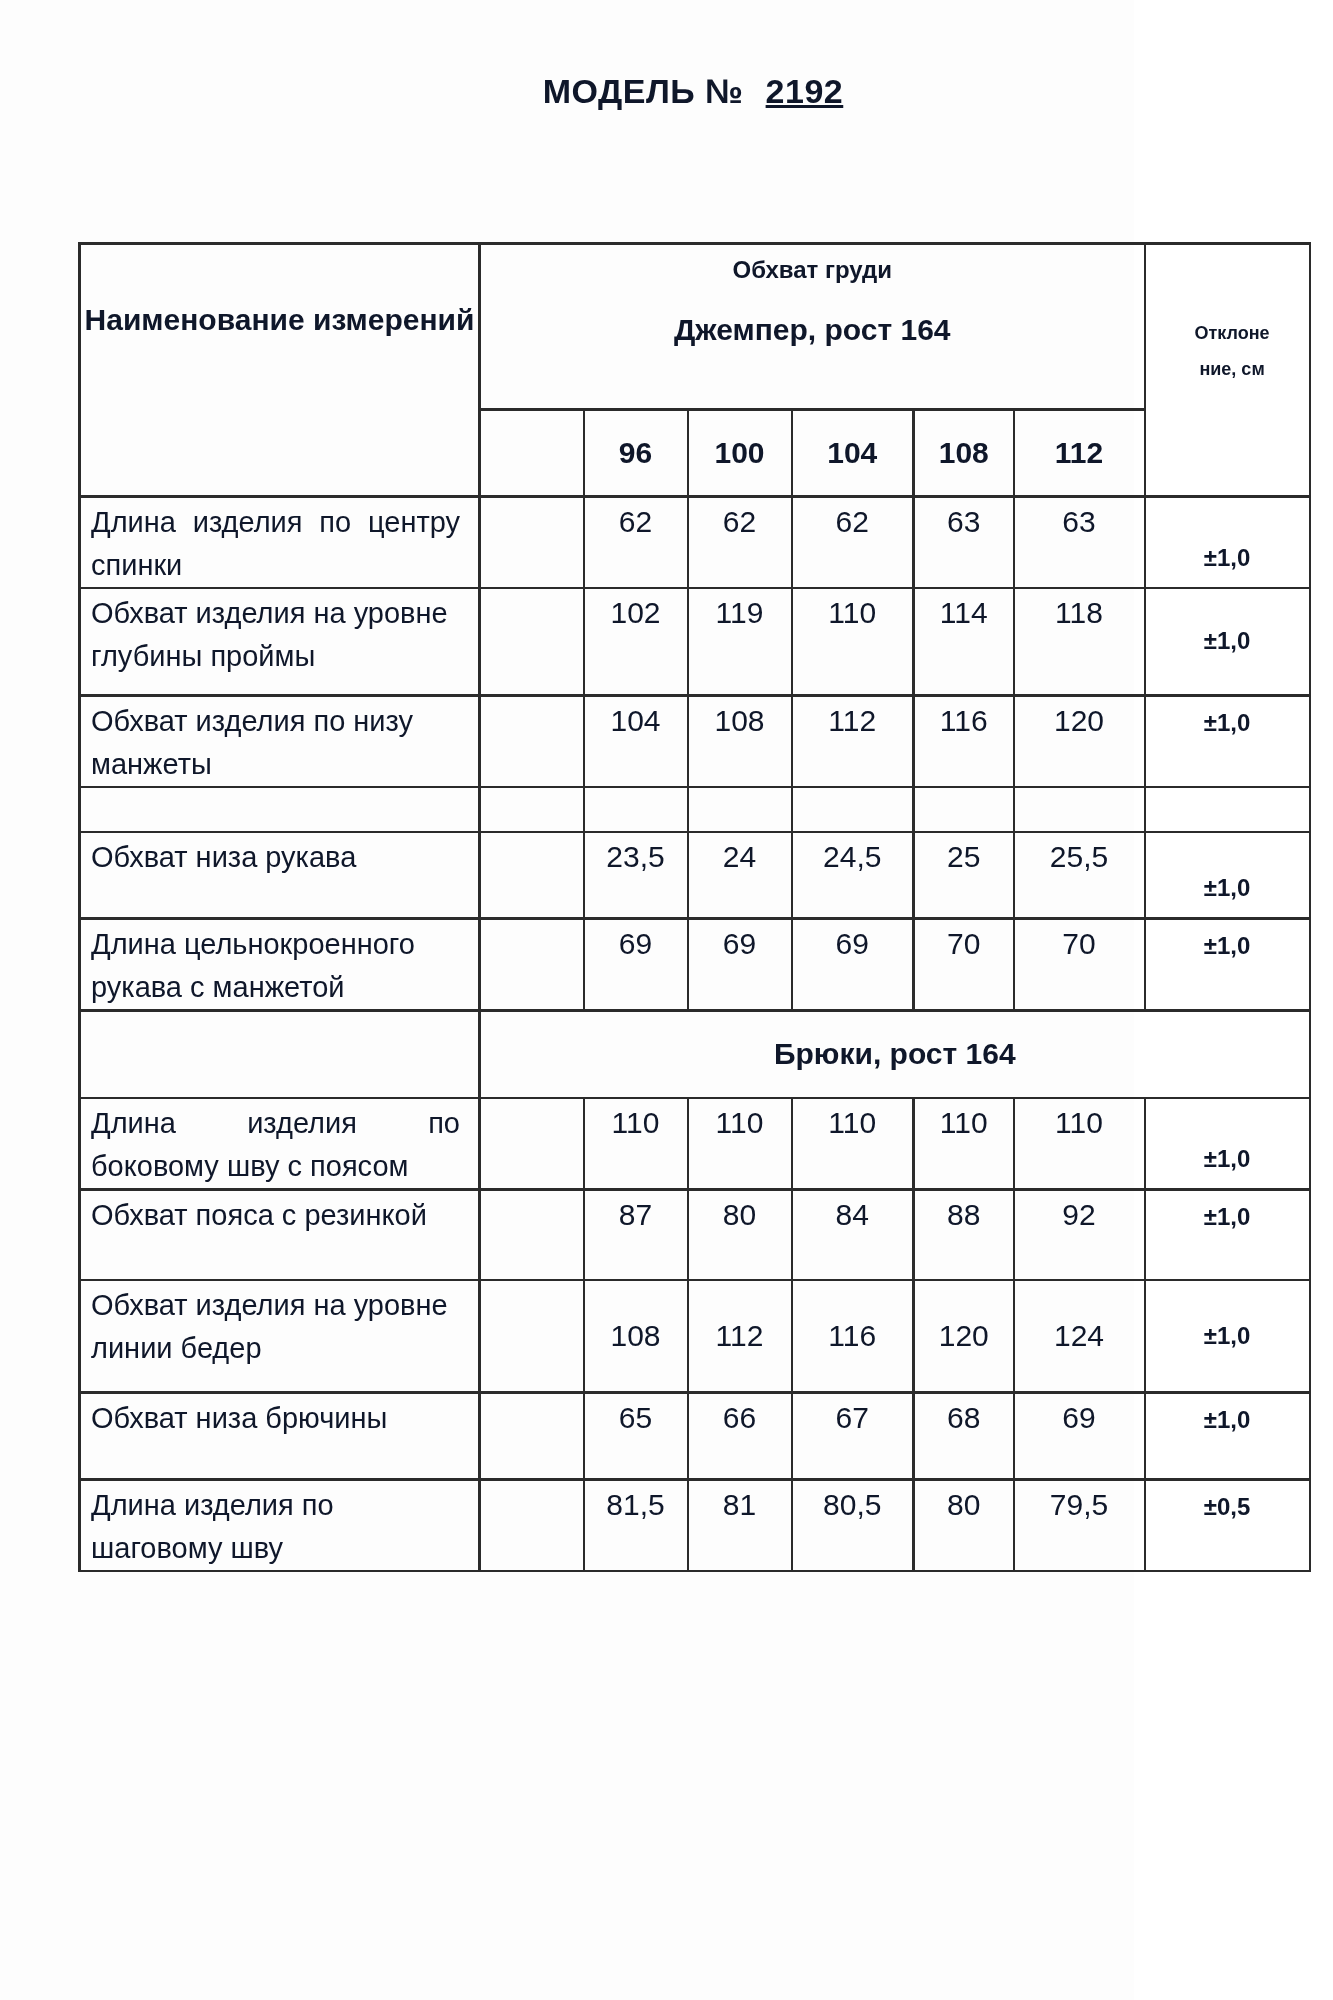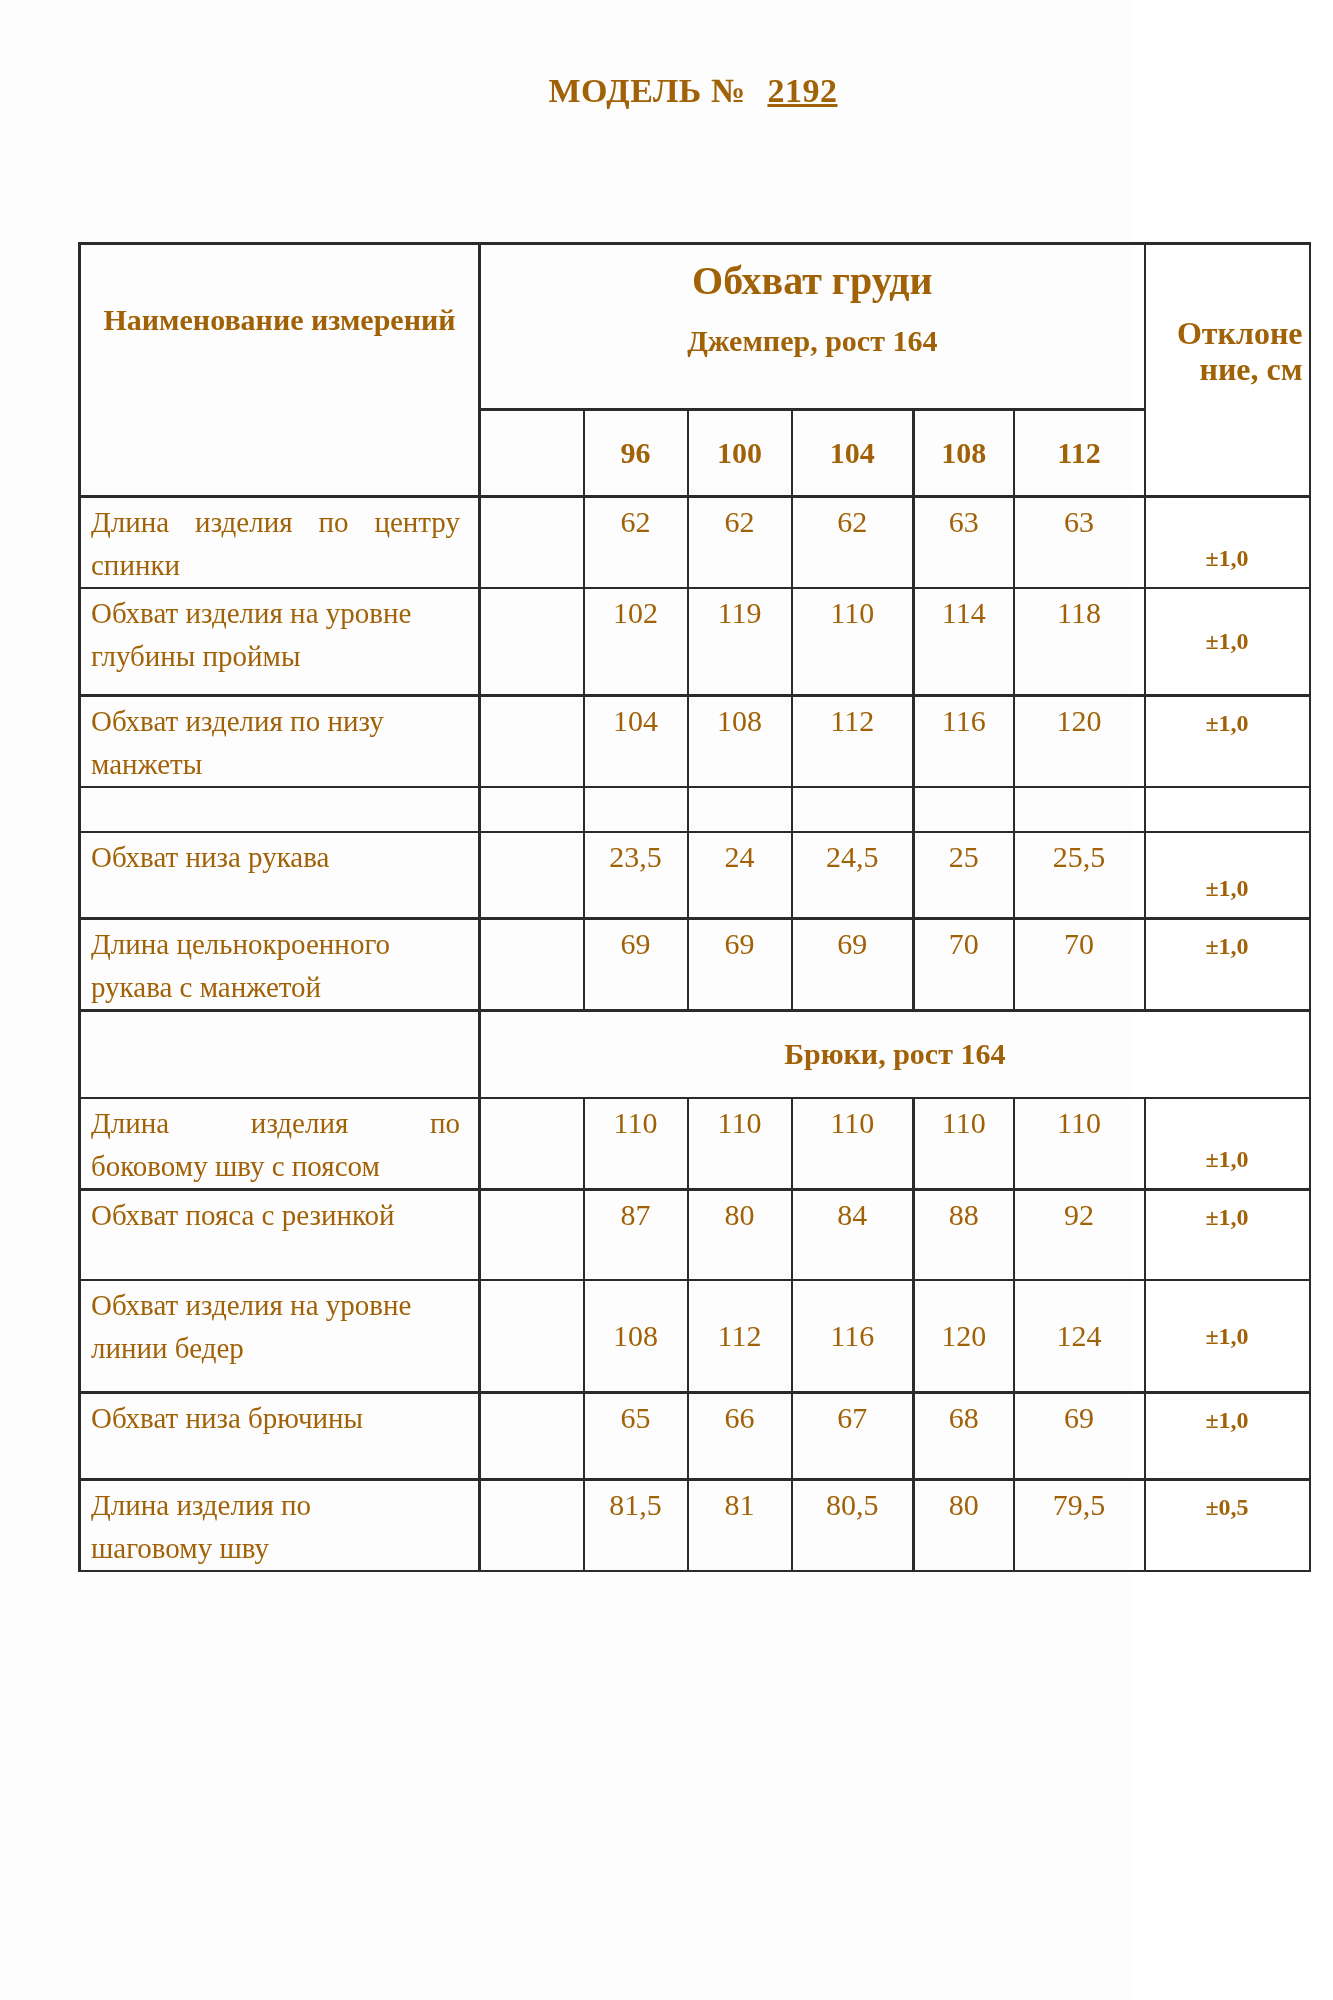--- a/index.html
+++ b/index.html
@@ -1,21 +1,21 @@
 <!DOCTYPE html>
 <html><head>
 <meta charset="utf-8">
 <style>
   html,body { margin:0; padding:0; background:#ffffff; }
   #page {
     position: relative;
     width: 1134px; height: 2000px;
     background: #fdfdfd;
-    font-family: Liberation Serif, serif;
-    color: #a16207;
+    font-family: Liberation Sans, sans-serif;
+    color: #0f172a;
   }
   #title {
     position: absolute; top: 72px; left: 78px; width: 1230px;
     text-align: center; font-size: 34px; font-weight: bold; letter-spacing: 0.5px;
   }
   #title .num { text-decoration: underline; margin-left: 22px; }
   #subtitle {
     position: absolute; top: 176px; left: 78px; width: 1230px;
     text-align: center; font-size: 30px; font-weight: bold;
   }
@@ -84,24 +84,24 @@
   
   td.dev { font-weight: bold; font-size: 24px; }
   td.dev.dv-t { vertical-align: top; padding-top: 5px; }
   td.dev.dv-m { vertical-align: middle; }
   td.dev.dv-b { vertical-align: bottom; padding-bottom: 8px; }
 
   
   td.nameh { vertical-align: top; padding-top: 52px; font-weight: bold;
              font-size: 30px; line-height: 46px; }
   td.group { vertical-align: top; }
-  td.group .g1 { display:block; margin-top: 15px; font-size: 40px; }
+  td.group .g1 { display:block; margin-top: 4px; font-size: 24px; }
   td.group .g2 { display:block; margin-top: 18px; font-size: 30px; }
-  td.devh { vertical-align: top; padding: 70px 6px 0 16px; text-align: right;
-            font-weight: bold; font-size: 32px; line-height: 36px; }
+  td.devh { vertical-align: top; padding: 70px 6px 0 16px; text-align: center;
+            font-weight: bold; font-size: 18px; line-height: 36px; }
   td.devh .line { display:block; }
 </style>
 </head>
 <body>
 
 <div id="page">
 
   <div id="title">
     <span>МОДЕЛЬ №</span><span class="num">2192</span>
   </div>

